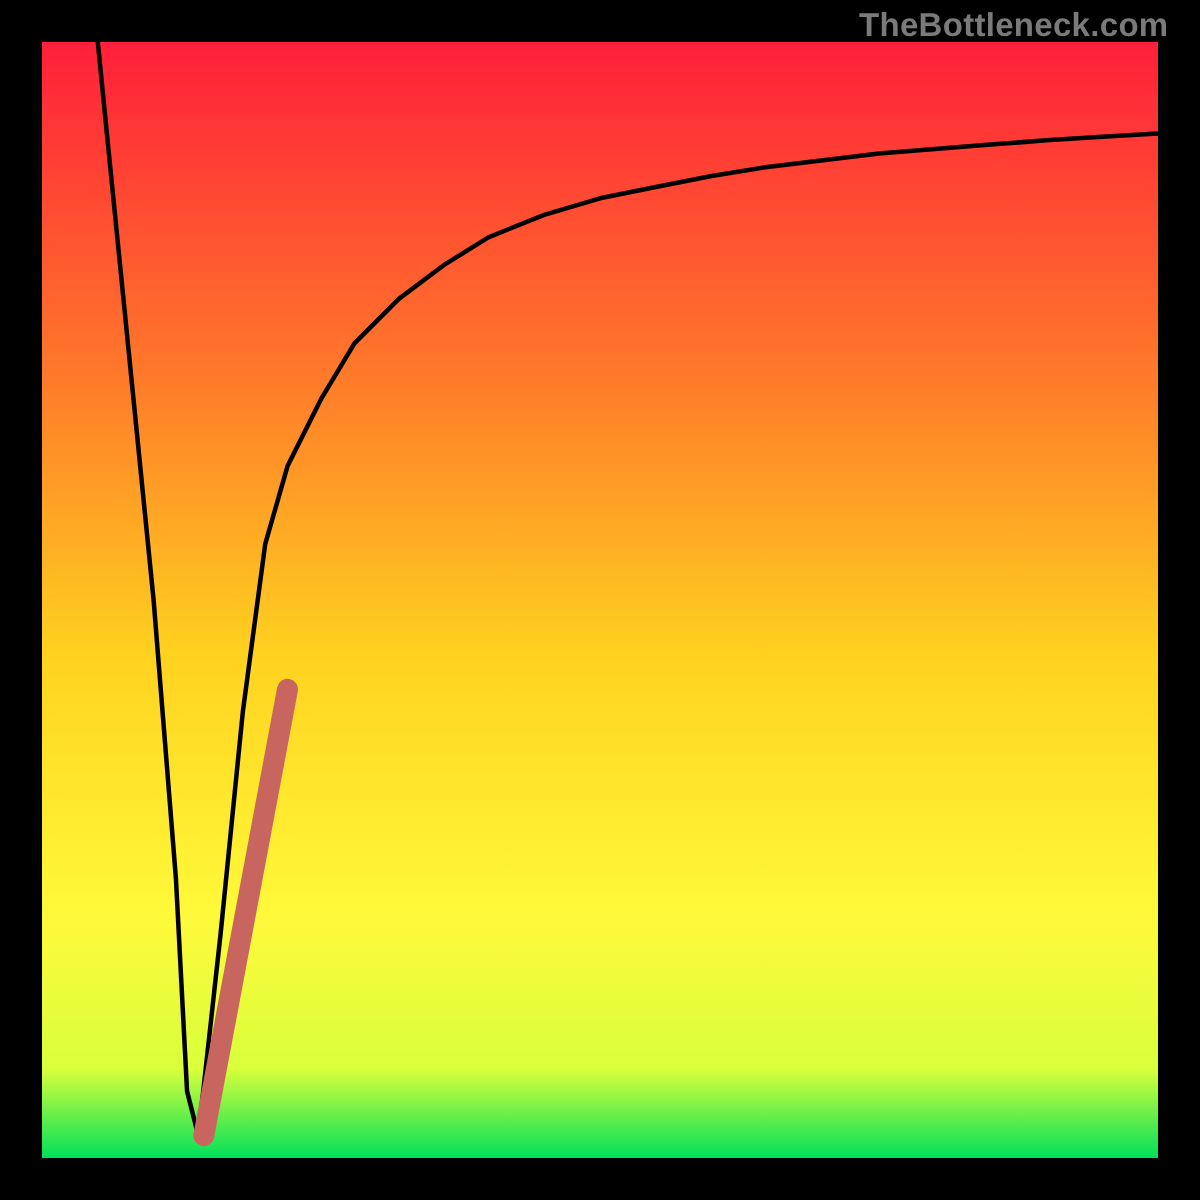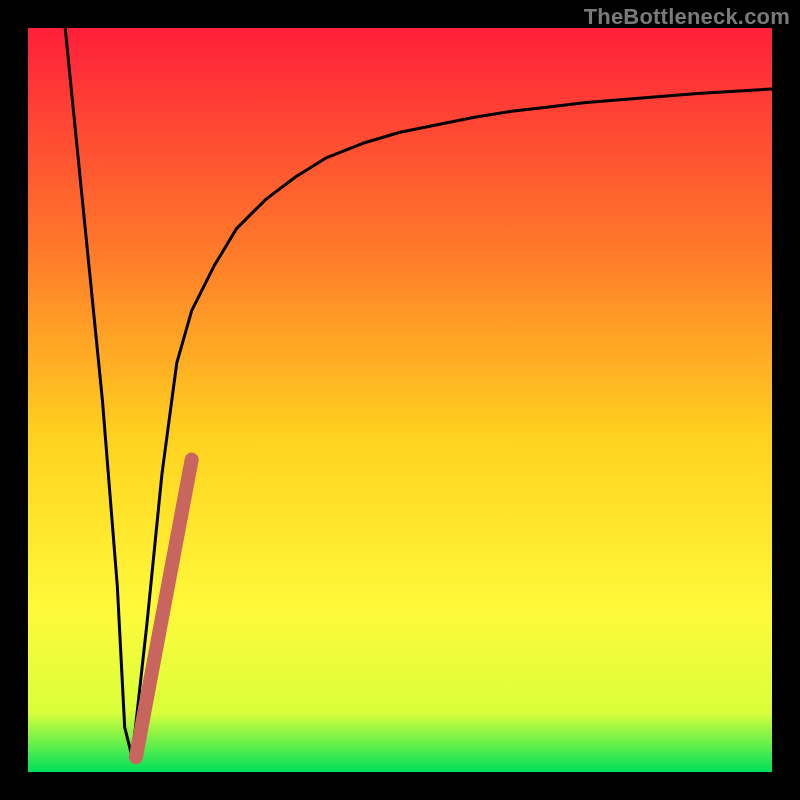--- a/index.html
+++ b/index.html
@@ -14,21 +14,21 @@
     position: relative;
     width: 800px;
     height: 800px;
   }
   svg {
     display: block;
   }
   .watermark {
     position: absolute;
     top: 4px;
-    right: 10px;
+    right: 21px;
     font-family: Arial, Helvetica, sans-serif;
     font-size: 22px;
     font-weight: 600;
     color: #7a7a7a;
     letter-spacing: 0.2px;
     user-select: none;
   }
 </style>
 </head>
 <body>

